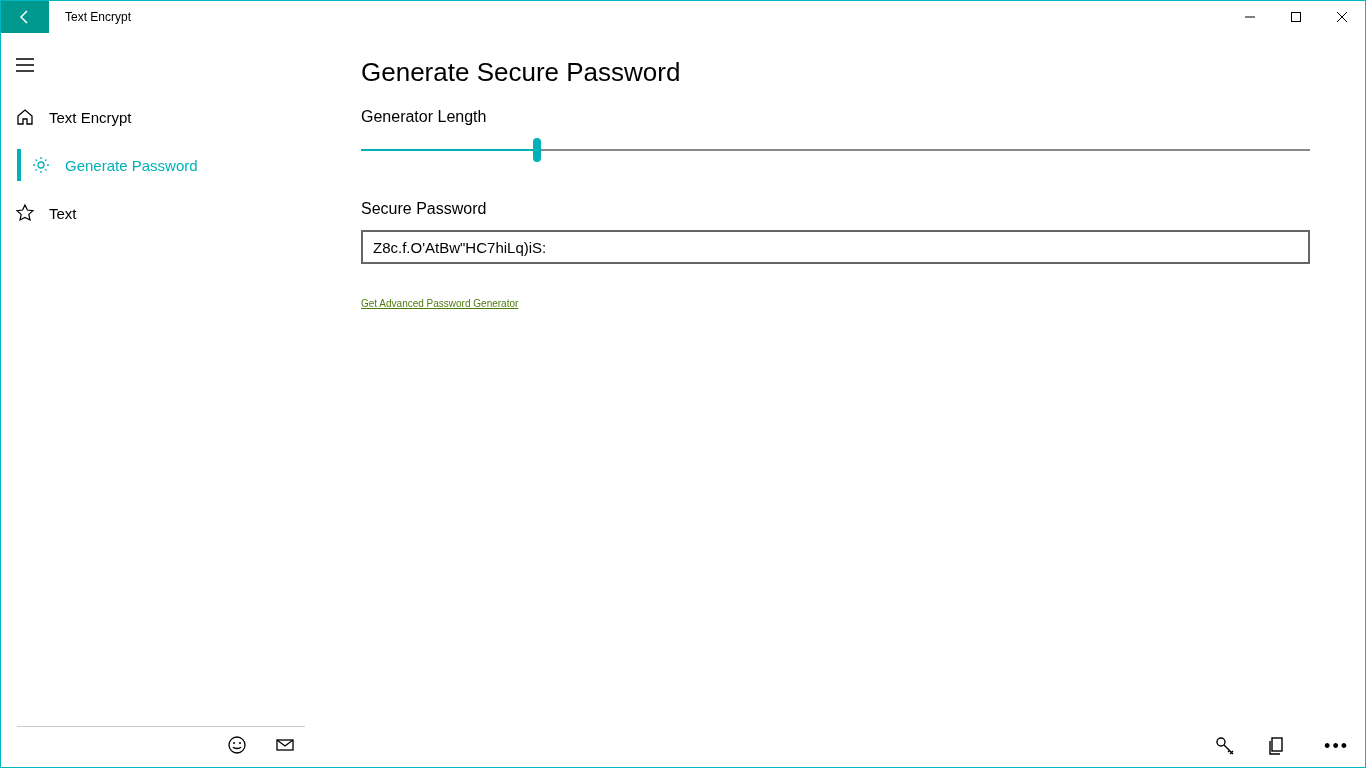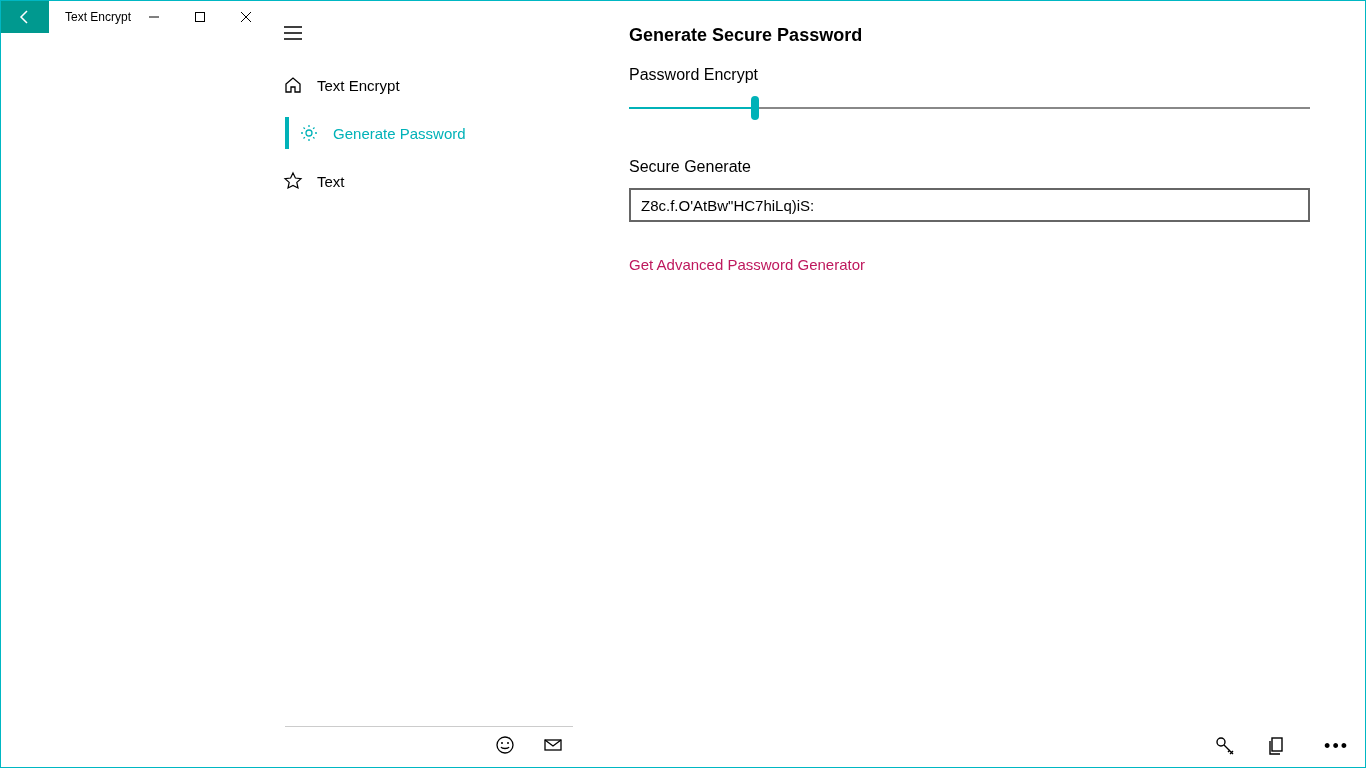--- a/index.html
+++ b/index.html
@@ -1,20 +1,20 @@
 <!DOCTYPE html>
 <html><head>
 <meta charset="utf-8">
 <style>
   * { box-sizing: border-box; margin: 0; padding: 0; font-family: "Segoe UI", sans-serif; }
   html, body { width: 1366px; height: 768px; overflow: hidden; background: #fff; }
   .window {
     width: 1366px; height: 768px;
     border: 1px solid #00b7c3;
-    display: flex; flex-direction: row;
+    display: flex; flex-direction: column;
     position: relative;
   }
   .titlebar {
     height: 32px; display: flex; align-items: stretch;
     background: #fff;
   }
   .back-btn {
     width: 48px; background: #00998f; color: #fff;
     display: flex; align-items: center; justify-content: center;
     cursor: pointer;
@@ -59,43 +59,43 @@
   }
   .footer-icons {
     display: flex; gap: 28px; justify-content: flex-end; padding-right: 10px;
   }
   .footer-icons .ficon { width: 20px; height: 20px; cursor: pointer; display:flex; align-items:center; justify-content:center; }
   .main {
     flex: 1; padding: 24px 55px 0 22px; overflow: hidden;
   }
   .page-title { font-size: 34px; font-weight: 400; color: #000; margin-bottom: 22px; }
   .section { padding-left: 18px; }
-  .section-title { font-size: 18px; font-weight: 700; margin-bottom: 20px; }
+  .section-title { font-size: 26px; font-weight: 400; margin-bottom: 20px; }
   .field-label { font-size: 16px; margin-bottom: 12px; }
   .slider-wrap { margin-bottom: 38px; }
   .slider {
     position: relative; height: 24px; display: flex; align-items: center;
   }
   .slider-track {
     height: 2px; background: #888; width: 100%; position: relative;
   }
   .slider-fill {
     position: absolute; left: 0; top: 0; height: 2px; background: #00b2b8;
   }
   .slider-thumb {
     position: absolute; width: 8px; height: 24px; border-radius: 4px;
     background: #00b2b8; top: 50%; transform: translate(-50%, -50%);
   }
   .pwd-input {
     width: 100%; height: 34px; border: 2px solid #666; padding: 4px 10px;
     font-size: 15px; background: #fff; color: #000;
   }
   .adv-link {
-    display: inline-block; margin-top: 34px; color: #be185d; font-size: 15px;
-    cursor: pointer;
+    display: inline-block; margin-top: 34px; color: #4d7c0f; font-size: 10px;
+    text-decoration: underline; cursor: pointer;
   }
   .bottom-bar {
     position: absolute; right: 10px; bottom: 10px; display: flex; gap: 30px; align-items:center;
   }
   .bottom-bar .bicon { width: 22px; height: 22px; cursor: pointer; display:flex; align-items:center; justify-content:center; }
   .dots { font-size: 18px; letter-spacing: 2px; cursor: pointer; padding: 0 6px; }
 </style>
 </head>
 <body>
 
@@ -183,31 +183,31 @@
           </div>
         </div>
       </div>
     </div>
 
     <div class="main">
 
       <div class="section">
         <h2 class="section-title">Generate Secure Password</h2>
 
-        <div class="field-label">Password Encrypt</div>
+        <div class="field-label">Generator Length</div>
         <div class="slider-wrap">
           <div class="slider">
             <div class="slider-track">
               <div class="slider-fill" style="width:18.5%"></div>
             </div>
             <div class="slider-thumb" style="left:18.5%"></div>
           </div>
         </div>
 
-        <div class="field-label">Secure Generate</div>
+        <div class="field-label">Secure Password</div>
         <input class="pwd-input" type="text" readonly="" value="Z8c.f.O'AtBw&quot;HC7hiLq)iS:" style="">
 
         <a class="adv-link">Get Advanced Password Generator</a>
       </div>
     </div>
 
   </div>
 
   <div class="bottom-bar">
     <div class="bicon">

